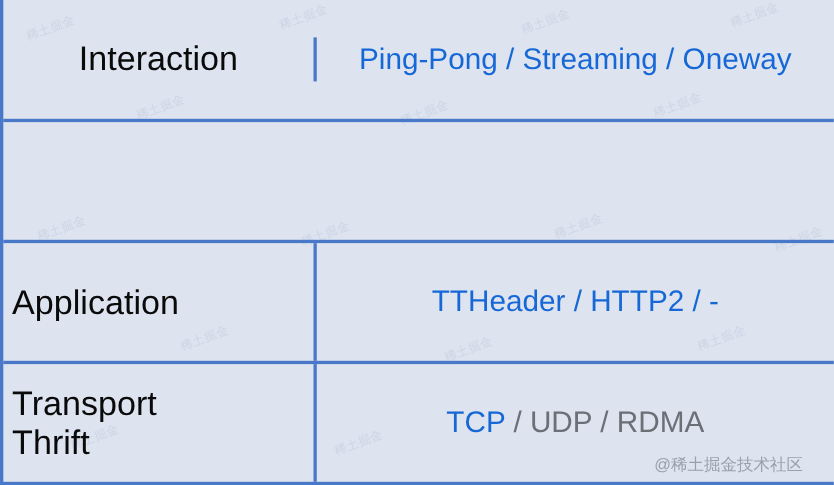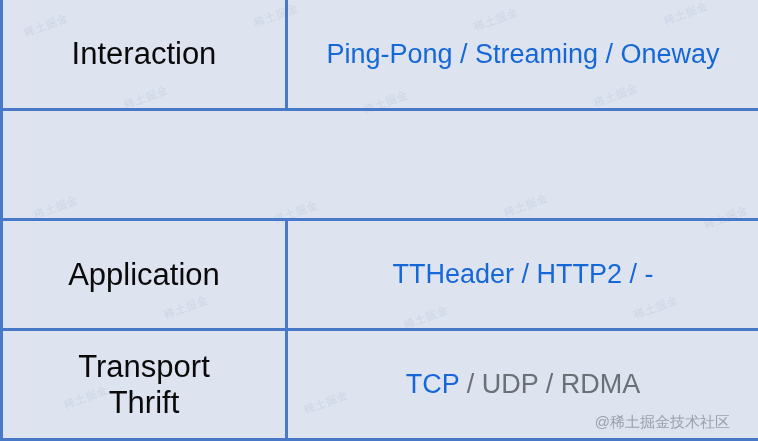--- a/index.html
+++ b/index.html
@@ -77,30 +77,30 @@
     font-size: 27px;
     line-height: 1.2;
     font-weight: 400;
     border-radius: 17px;
   }
 
   .cell-value .muted {
     color: #6b6f76;
   }
 
-  .h110 { height: 111px; }
+  .h110 { height: 111px; align-items: center; }
   .h109 { height: 110px; }
   .h108 { height: 110px; }
   .h107 { height: 107px; }
 
   .value-stack {
     position: relative;
     display: flex;
     flex-direction: column;
-    align-items: center;
+    align-items: flex-start;
     justify-content: center;
     width: 100%;
   }
 
   .credit {
     position: absolute;
     right: 28px;
     bottom: 6px;
     font-size: 15px;
     color: #9aa1ad;

